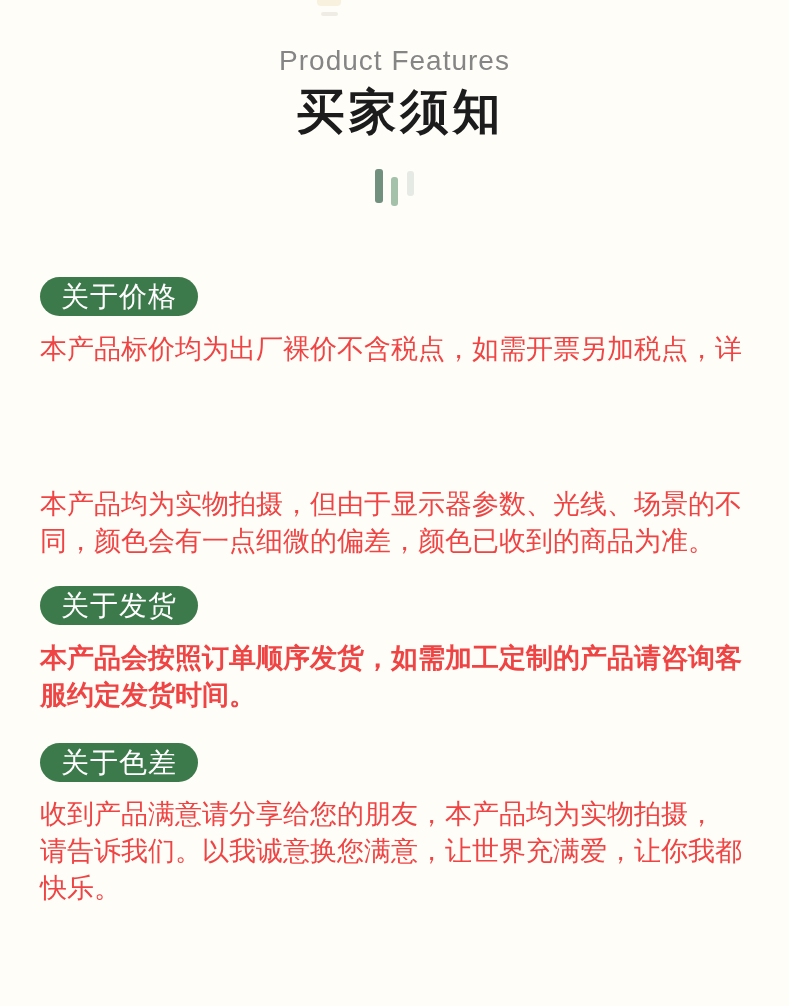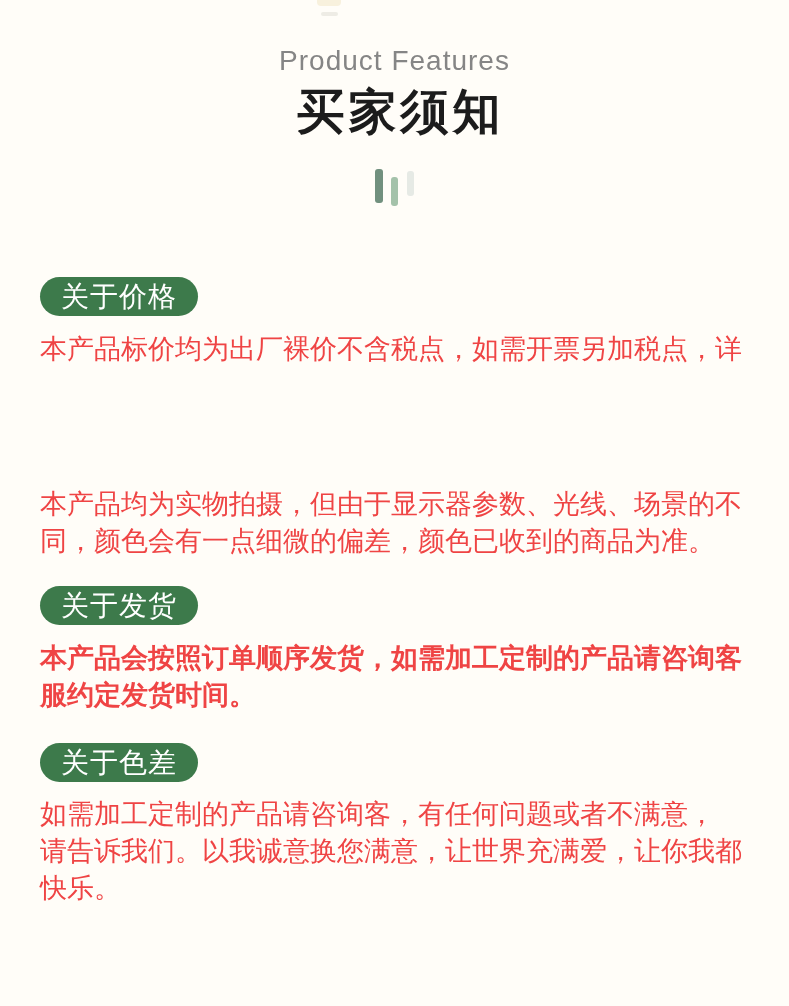--- a/index.html
+++ b/index.html
@@ -112,18 +112,18 @@
   </div>
 
   <div class="pill pill-3">关于发货</div>
   <div class="body-text text-3">
     <div class="body-line">本产品会按照订单顺序发货，如需加工定制的产品请咨询客</div>
     <div class="body-line">服约定发货时间。</div>
   </div>
 
   <div class="pill pill-4">关于色差</div>
   <div class="body-text text-4">
-    <div class="body-line">如需加工定制的产品请咨询客，有任何问题或者不满意，</div>
+    <div class="body-line">收到产品满意请分享给您的朋友，本产品均为实物拍摄，</div>
     <div class="body-line">请告诉我们。以我诚意换您满意，让世界充满爱，让你我都</div>
     <div class="body-line">快乐。</div>
   </div>
 
 </div>
 
 </body></html>

